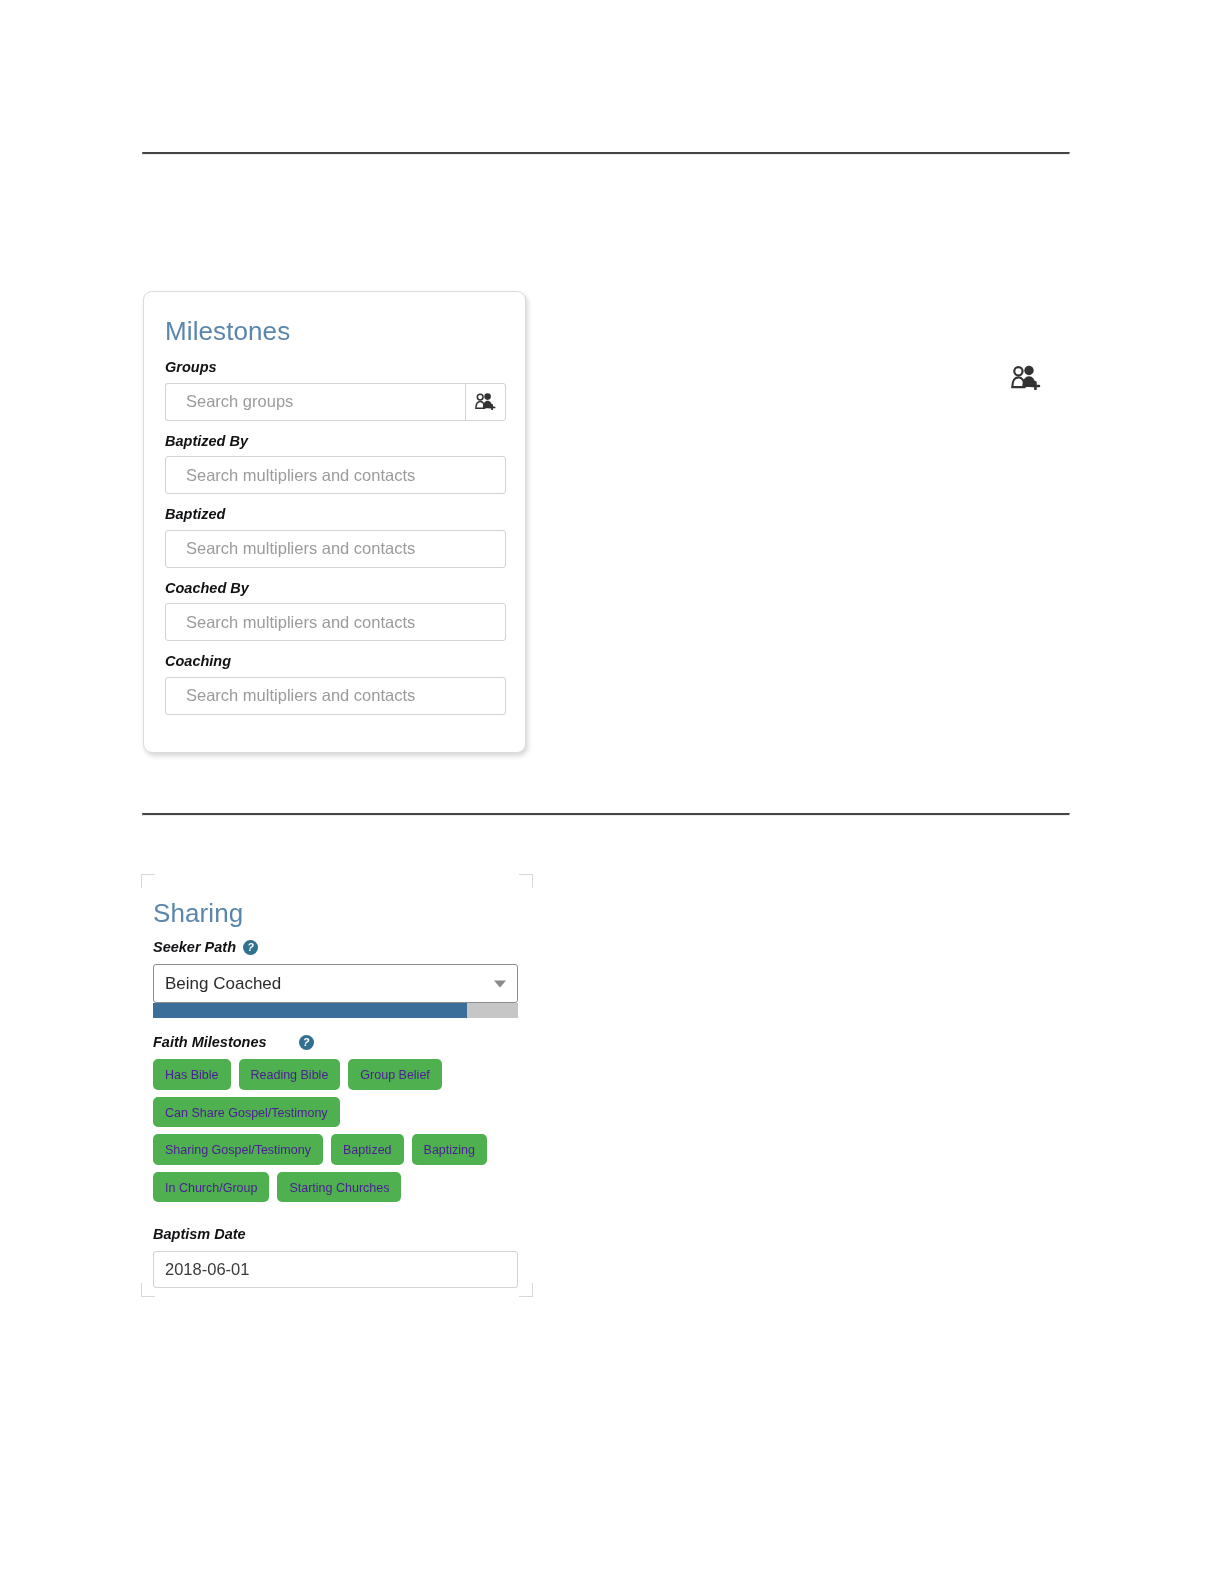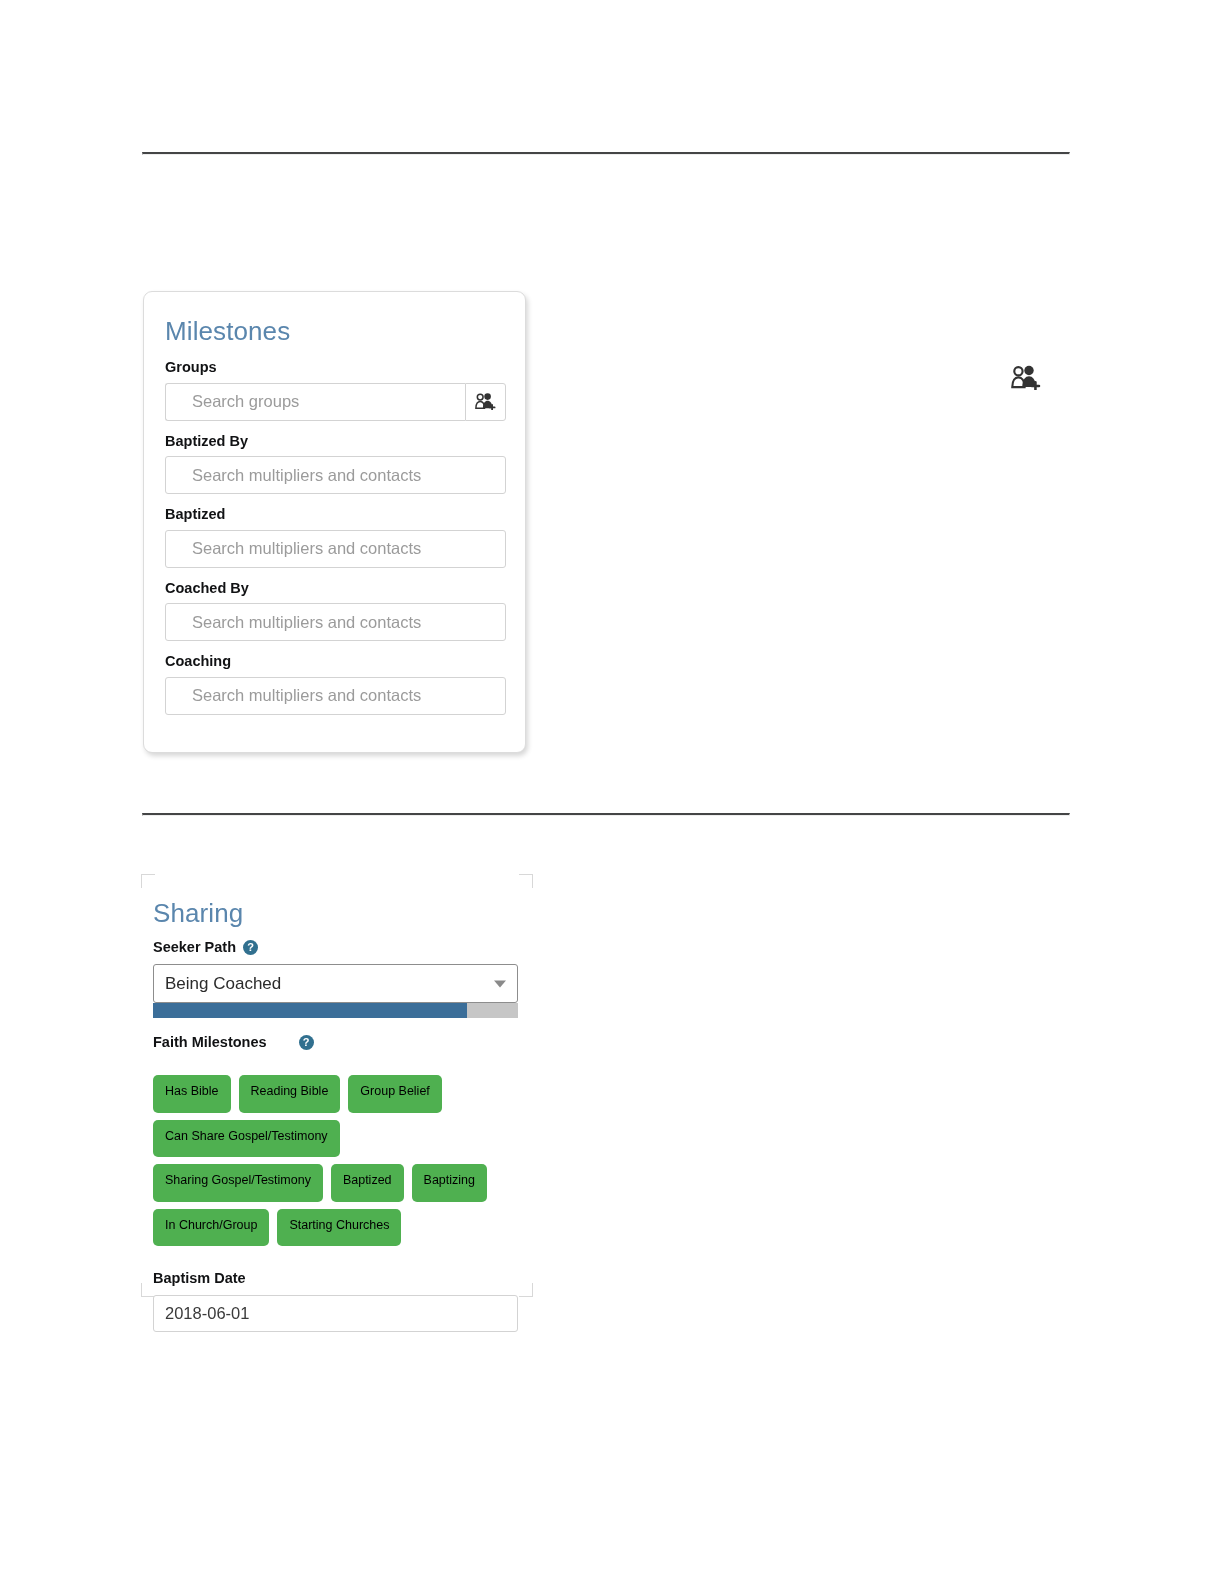--- a/index.html
+++ b/index.html
@@ -54,33 +54,34 @@
   }
 
   .field-label {
     font-size: 14.5px;
     font-weight: 700;
     color: #111214;
     line-height: 1;
     display: flex;
     align-items: center;
     gap: 7px;
+    font-style: italic;
   }
 
   .txt-input {
     box-sizing: border-box;
     width: 100%;
     height: 38px;
     border: 1px solid #d3d3d3;
     border-radius: 3px;
     background: #ffffff;
     font-family: "Liberation Sans", sans-serif;
     font-size: 16.5px;
     color: #3a3a3a;
-    padding: 0 26px;
+    padding: 0 20px;
     outline: none;
   }
   .txt-input::placeholder {
     color: #9b9b9b;
     opacity: 1;
   }
 
   
   .conn-inner {
     position: absolute;
@@ -203,35 +204,35 @@
     background: #c6c6c6;
     overflow: hidden;
   }
   .progress-fill {
     height: 100%;
     background: #3b6e99;
   }
 
   .milestones-head {
     margin-top: 17px;
-    margin-bottom: 25px;
+    margin-bottom: 9px;
     gap: 32px;
   }
   .badges {
     display: flex;
     flex-wrap: wrap;
     gap: 7px 8px;
     width: 350px;
   }
   .badge {
     background: #4fb050;
-    color: #000000;
+    color: #4c1d95;
     font-size: 12.5px;
     line-height: 1;
-    padding: 10px 12px 15px 12px;
+    padding: 10px 12px 8px 12px;
     border-radius: 5px;
     cursor: pointer;
     white-space: nowrap;
   }
 
   .baptism-block { margin-top: 25px; }
   .baptism-block .field-label { margin-bottom: 9px; }
   .baptism-input {
     box-sizing: border-box;
     width: 365px;

